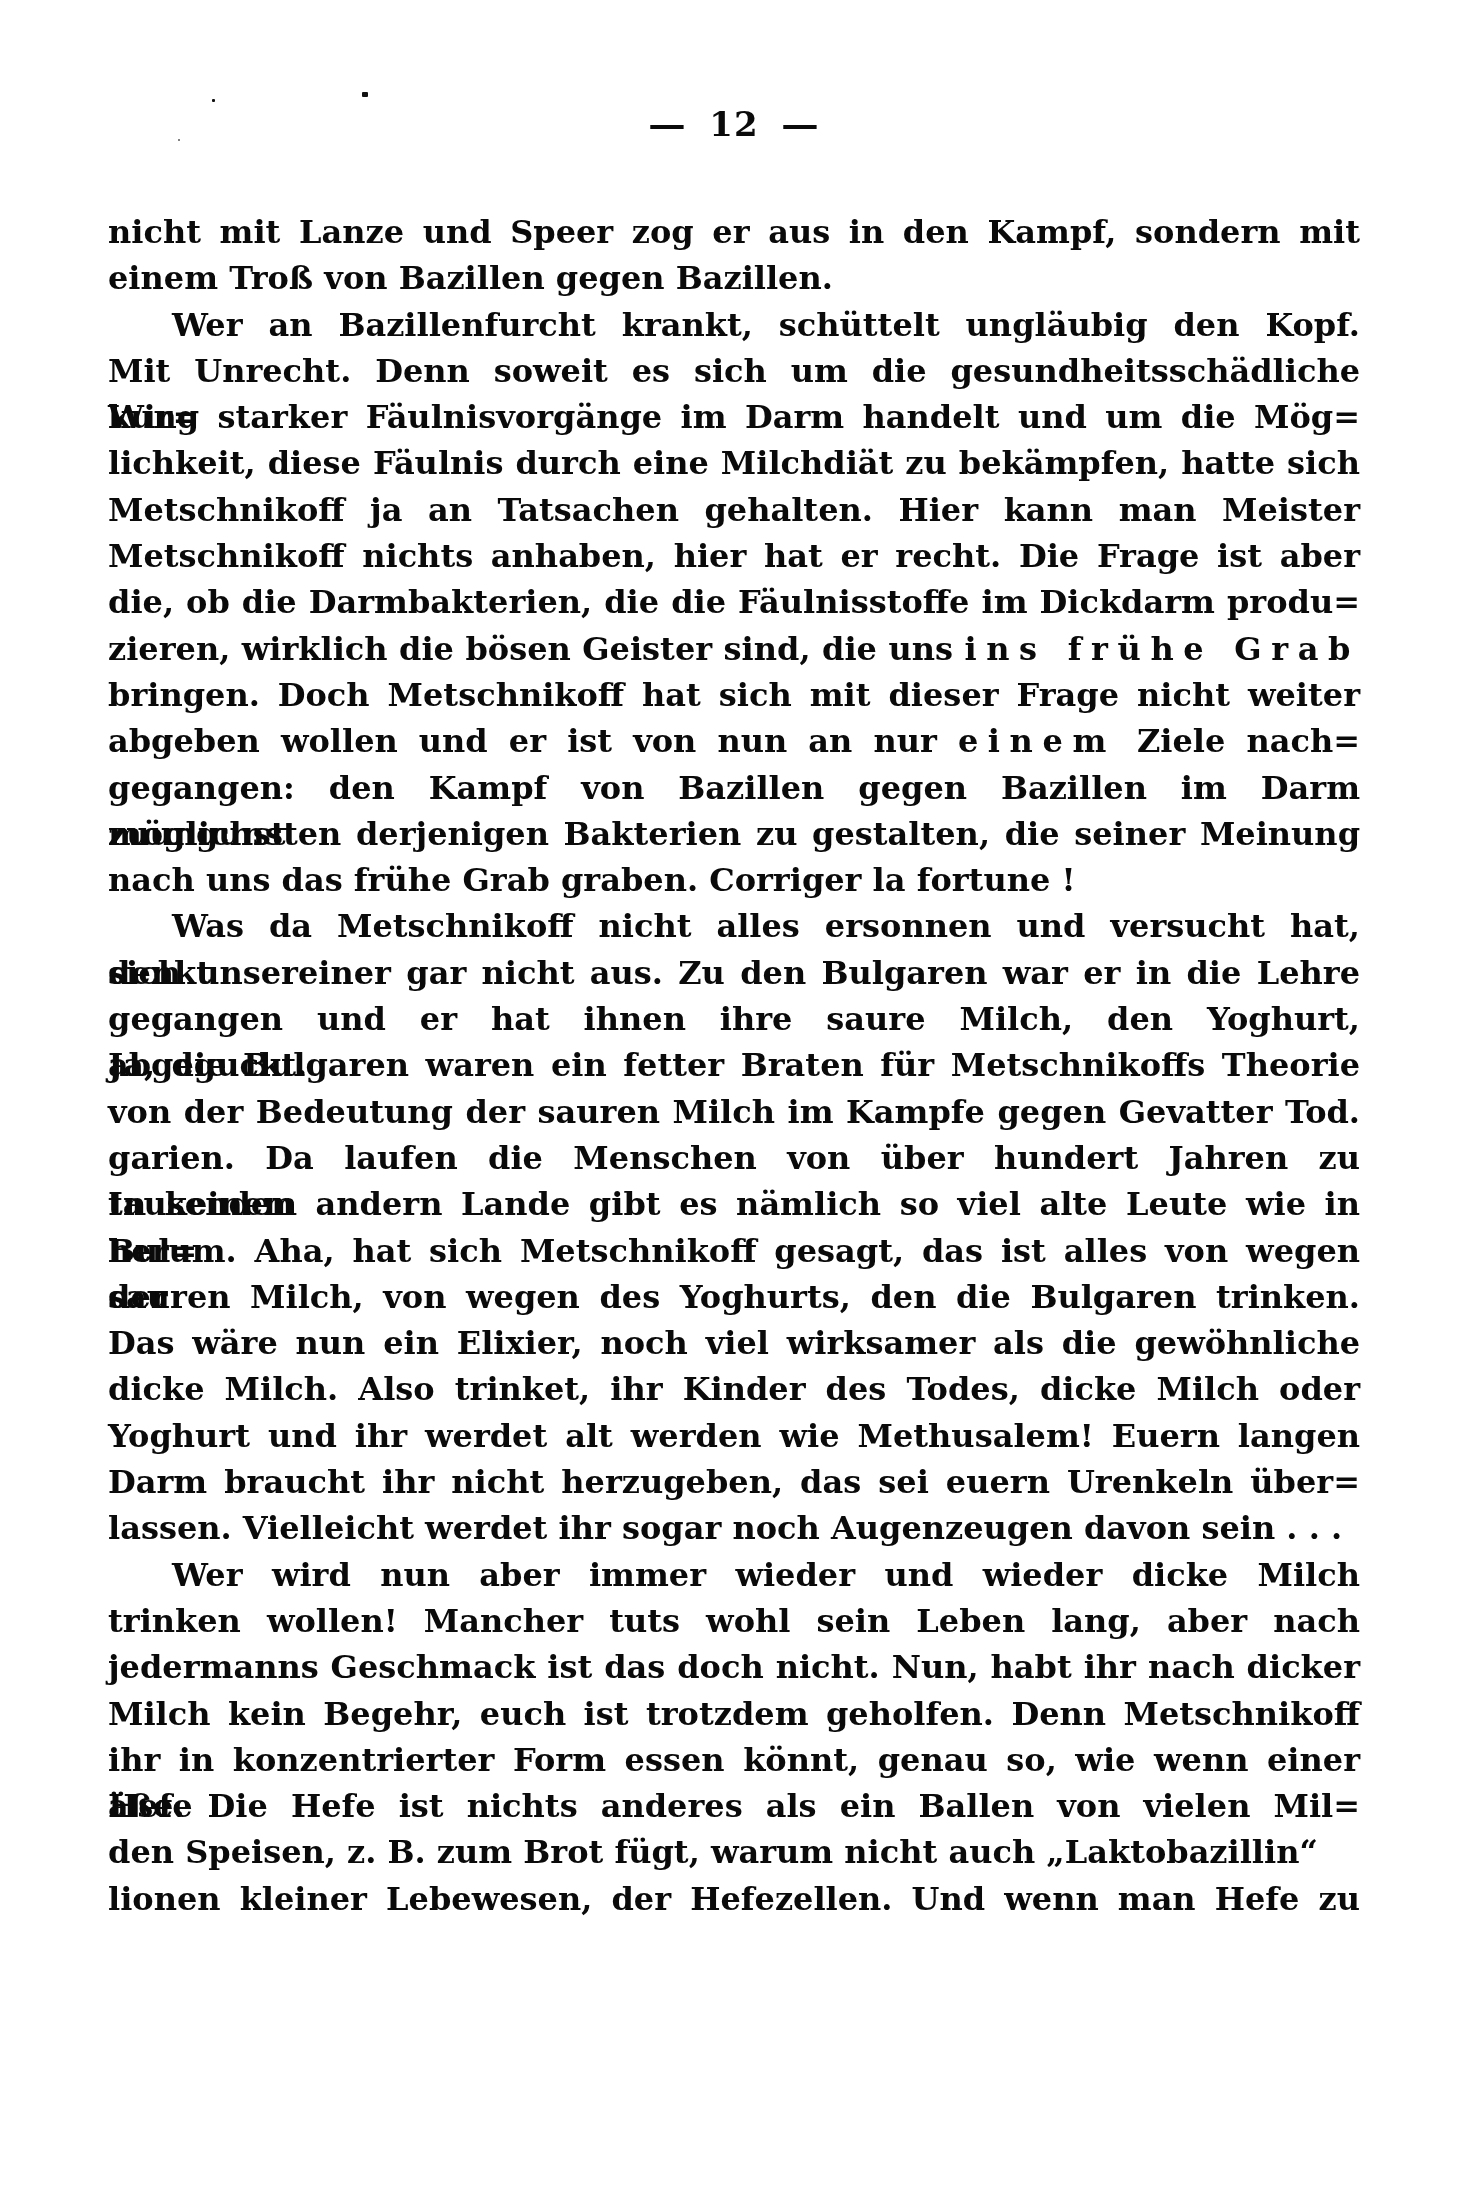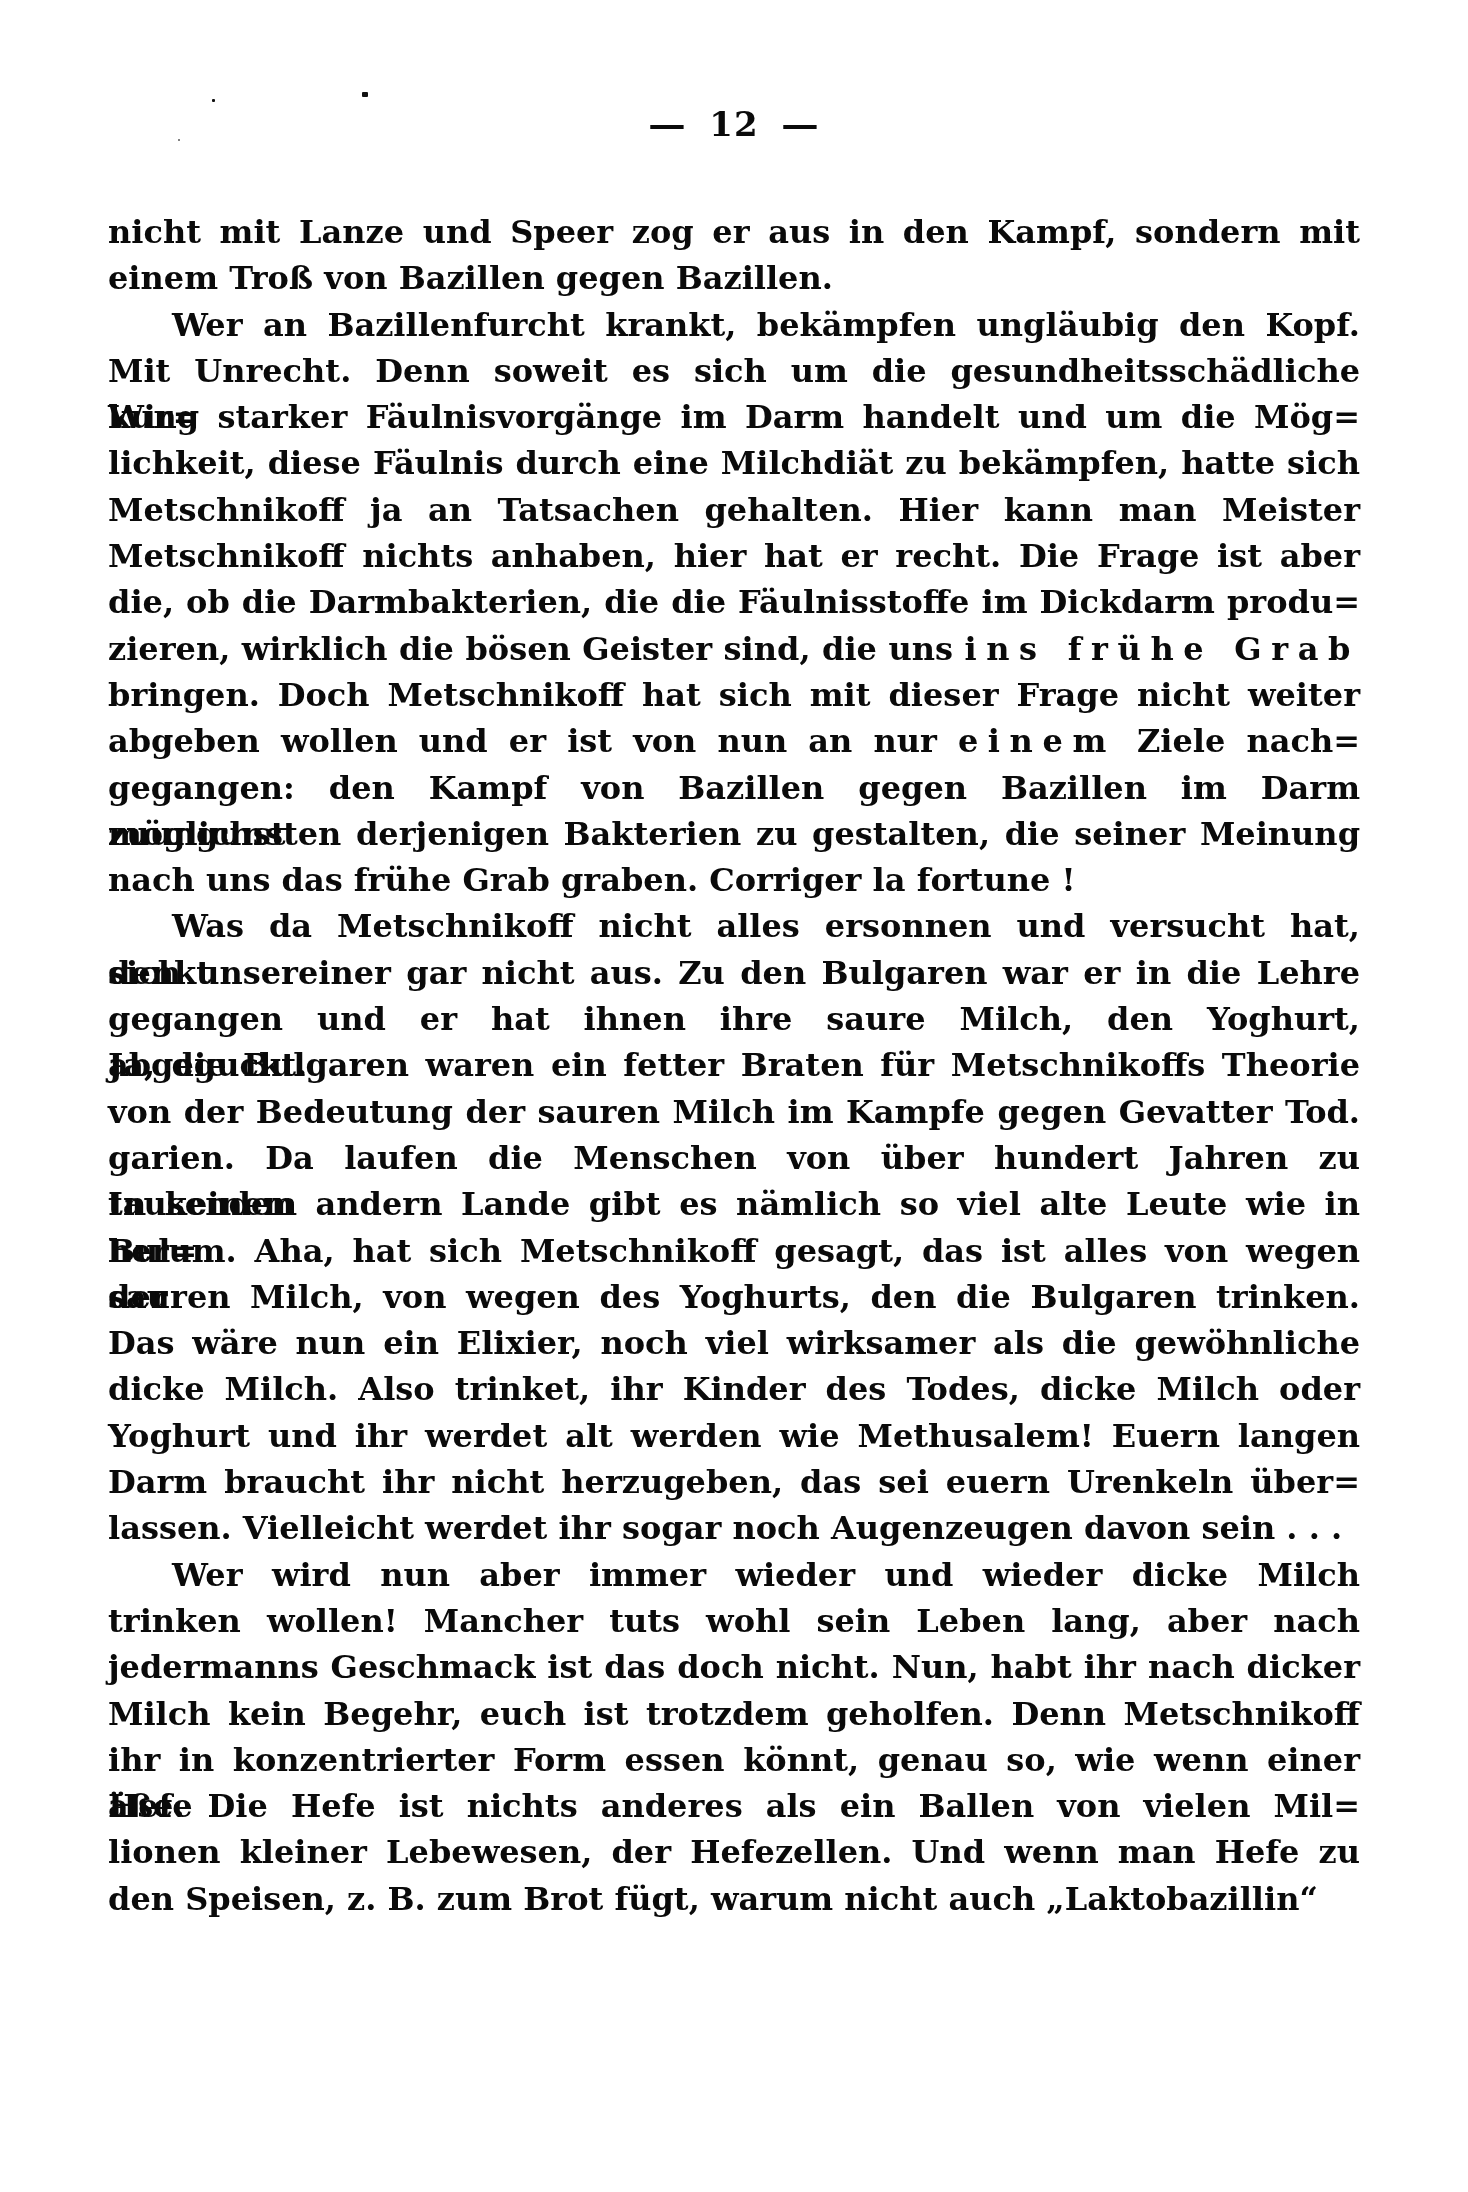--- a/index.html
+++ b/index.html
@@ -72,21 +72,21 @@
     <span>12</span>
     <span class="dash">—</span>
   </div>
 
   <div class="text-block" id="text-block">
       <div class="para">
         <div class="line">nicht mit Lanze und Speer zog er aus in den Kampf, sondern mit</div>
         <div class="line endpara">einem Troß von Bazillen gegen Bazillen.</div>
       </div>
       <div class="para">
-        <div class="line indent">Wer an Bazillenfurcht krankt, bekämpfen ungläubig den Kopf.</div>
+        <div class="line indent">Wer an Bazillenfurcht krankt, schüttelt ungläubig den Kopf.</div>
         <div class="line">Mit Unrecht. Denn soweit es sich um die gesundheitsschädliche Wir=</div>
         <div class="line">kung starker Fäulnisvorgänge im Darm handelt und um die Mög=</div>
         <div class="line">lichkeit, diese Fäulnis durch eine Milchdiät zu bekämpfen, hatte sich</div>
         <div class="line">Metschnikoff ja an Tatsachen gehalten. Hier kann man Meister</div>
         <div class="line">Metschnikoff nichts anhaben, hier hat er recht. Die Frage ist aber</div>
         <div class="line">die, ob die Darmbakterien, die die Fäulnisstoffe im Dickdarm produ=</div>
         <div class="line">zieren, wirklich die bösen Geister sind, die uns <span class="spaced">ins frühe Grab</span></div>
         <div class="line">bringen. Doch Metschnikoff hat sich mit dieser Frage nicht weiter</div>
         <div class="line">abgeben wollen und er ist von nun an nur <span class="spaced">einem</span> Ziele nach=</div>
         <div class="line">gegangen: den Kampf von Bazillen gegen Bazillen im Darm möglichst</div>
@@ -109,17 +109,17 @@
         <div class="line">Darm braucht ihr nicht herzugeben, das sei euern Urenkeln über=</div>
         <div class="line endpara">lassen. Vielleicht werdet ihr sogar noch Augenzeugen davon sein . . .</div>
       </div>
       <div class="para">
         <div class="line indent">Wer wird nun aber immer wieder und wieder dicke Milch</div>
         <div class="line">trinken wollen! Mancher tuts wohl sein Leben lang, aber nach</div>
         <div class="line">jedermanns Geschmack ist das doch nicht. Nun, habt ihr nach dicker</div>
         <div class="line">Milch kein Begehr, euch ist trotzdem geholfen. Denn Metschnikoff</div>
         <div class="line">ihr in konzentrierter Form essen könnt, genau so, wie wenn einer Hefe</div>
         <div class="line">äße. Die Hefe ist nichts anderes als ein Ballen von vielen Mil=</div>
+        <div class="line endpara">den Speisen, z. B. zum Brot fügt, warum nicht auch „Laktobazillin“</div>
         <div class="line">lionen kleiner Lebewesen, der Hefezellen. Und wenn man Hefe zu</div>
-        <div class="line endpara">den Speisen, z. B. zum Brot fügt, warum nicht auch „Laktobazillin“</div>
       </div>
     </div>
 </div>
 
 </body></html>

